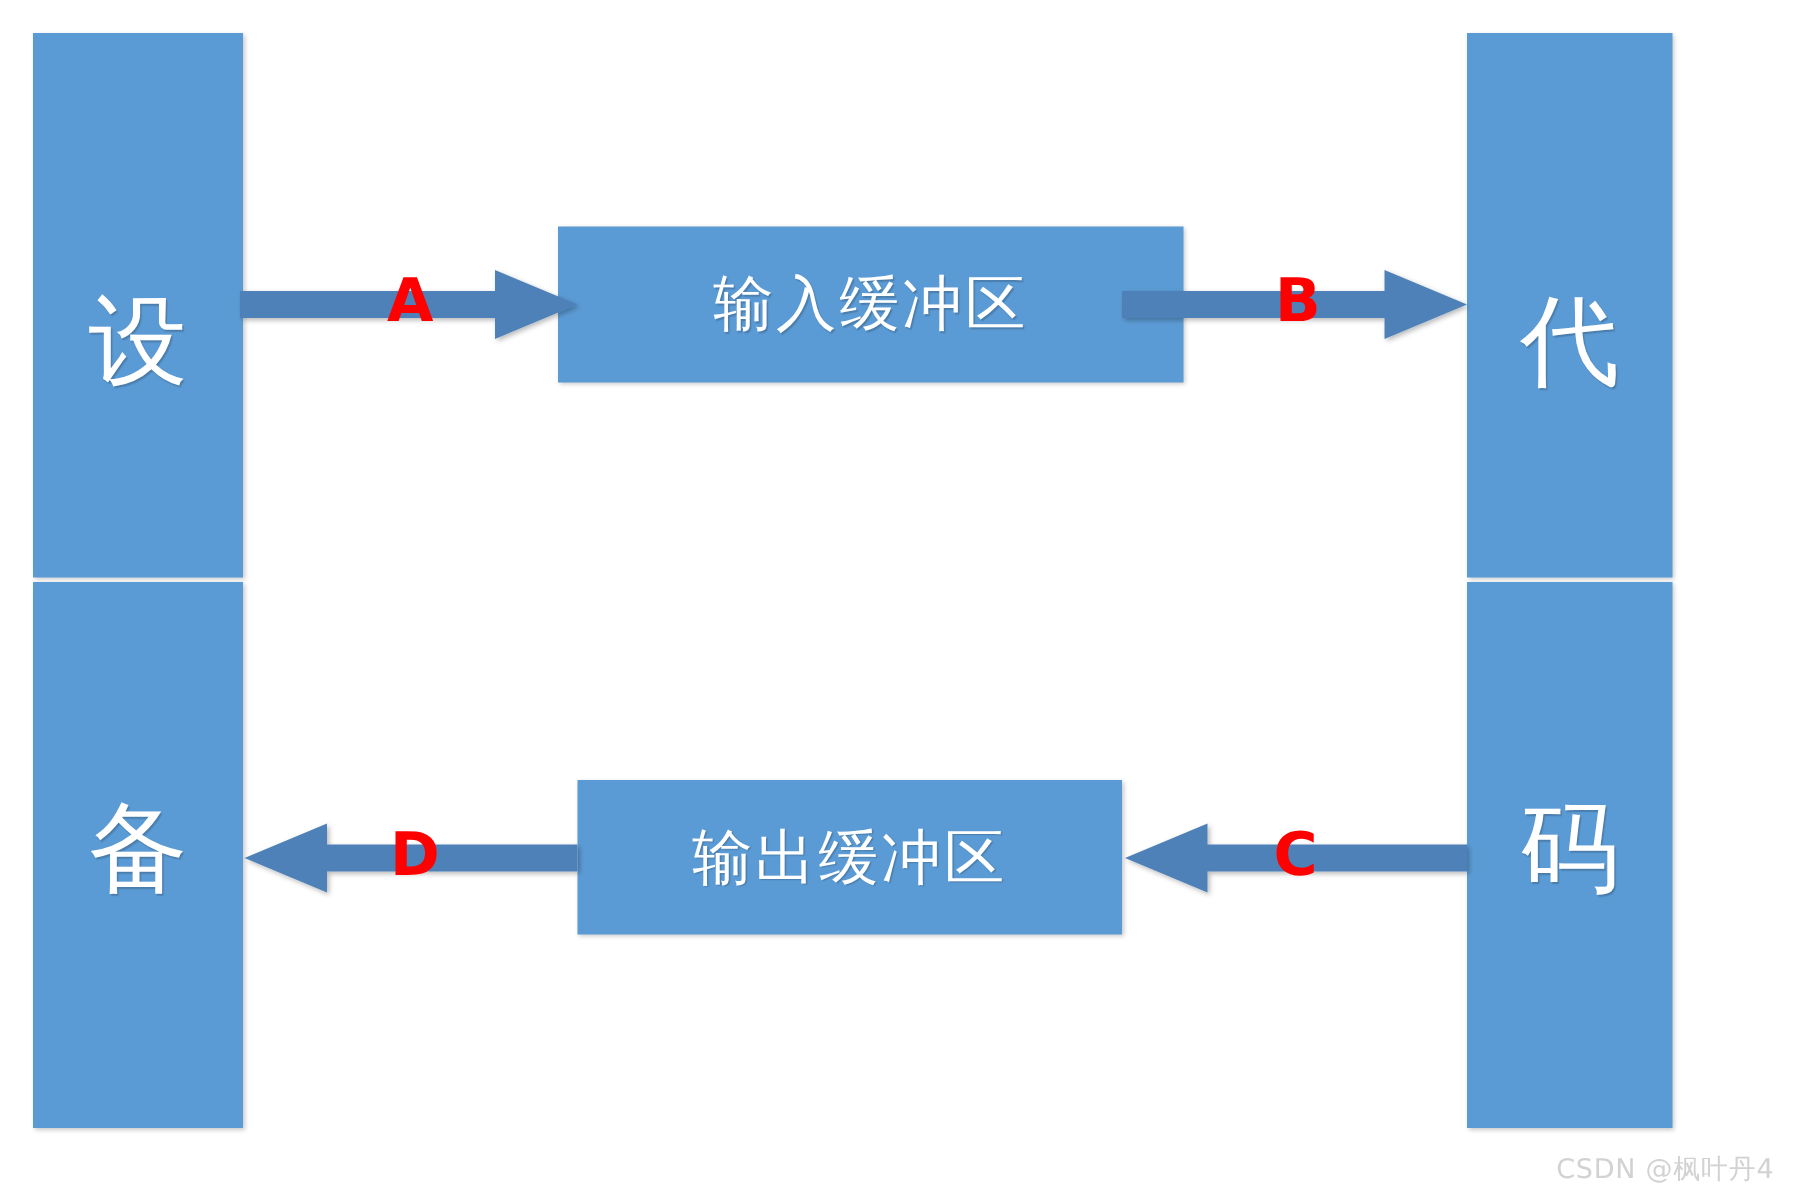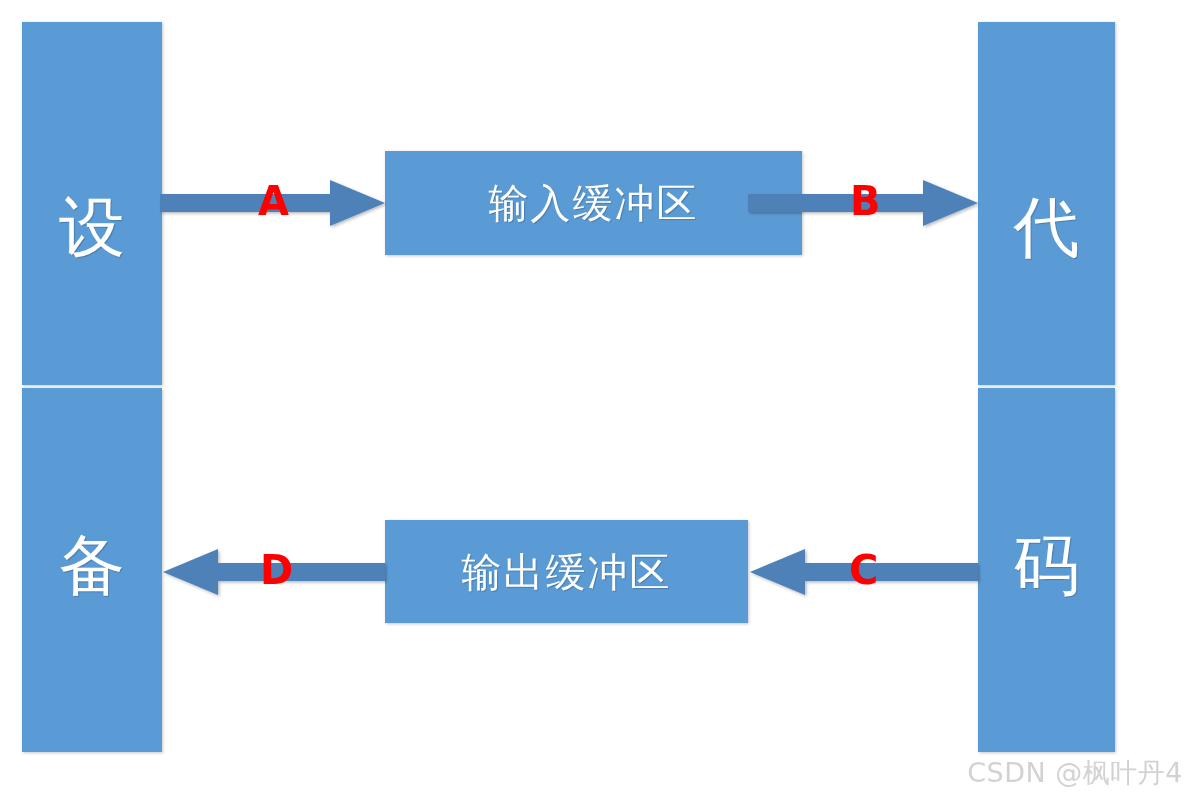--- a/index.html
+++ b/index.html
@@ -47,21 +47,21 @@
 
   #dev-top .cjk, #dev-bottom .cjk,
   #code-top .cjk, #code-bottom .cjk {
     font-size: 66px;
   }
   
   #dev-top .cjk, #code-top .cjk { position: relative; top: 24px; }
   #dev-bottom .cjk, #code-bottom .cjk { position: relative; top: -4px; }
 
   
-  #buf-in  { left: 385px; top: 151px; width: 417px; height: 104px; }
+  #buf-in  { left: 372px; top: 151px; width: 417px; height: 104px; }
   #buf-out { left: 385px; top: 520px; width: 363px; height: 103px; align-items: center; }
   #buf-in .cjk, #buf-out .cjk {
     font-size: 40px;
     letter-spacing: 2px;
   }
 
   
   .arrow {
     position: absolute;
   }
@@ -76,21 +76,21 @@
     line-height: 1;
     user-select: none;
   }
 
   
   #watermark {
     position: absolute;
     right: 14px;
     bottom: 8px;
     color: #d2d2d2;
-    font-size: 27px;
+    font-size: 18px;
     font-family: "DejaVu Sans", "Liberation Sans", sans-serif;
     letter-spacing: 0.5px;
     user-select: none;
     white-space: nowrap;
   }
 </style>
 </head>
 <body>
 
 <div id="stage">

